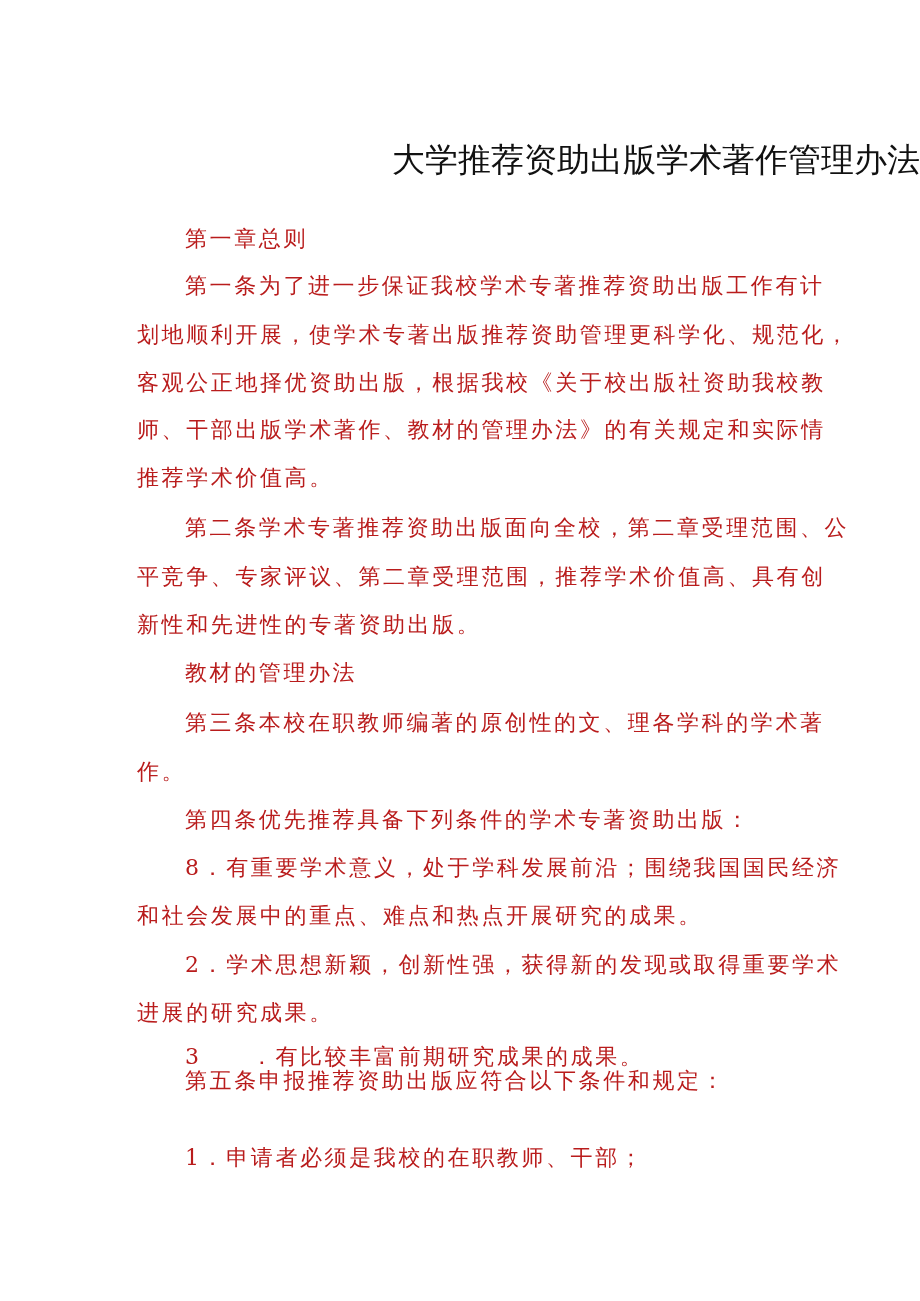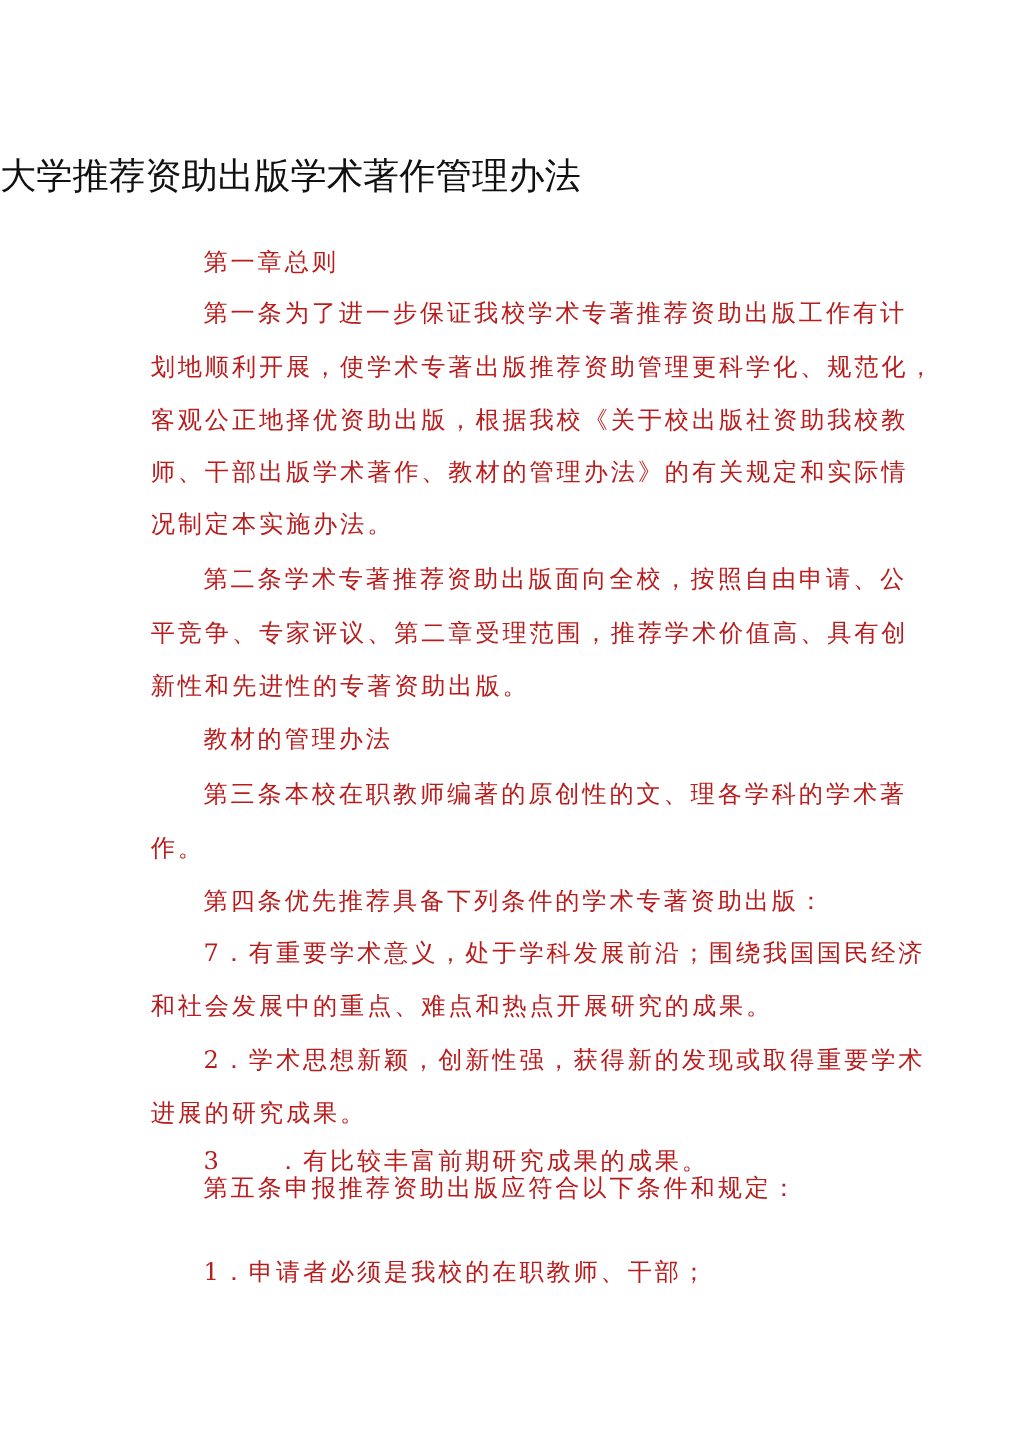--- a/index.html
+++ b/index.html
@@ -2,50 +2,50 @@
 <html><head>
   <meta charset="utf-8">
   <style>
     html, body { margin: 0; padding: 0; }
     body {
       width: 920px; height: 1301px; background: #ffffff; position: relative; overflow: hidden;
       font-family: "DejaVu Serif", "Liberation Serif", serif; color: #111111;
     }
     .page { position: absolute; left: 0; top: 0; width: 920px; height: 1301px; }
     .title {
-      position: absolute; left: 0; width: 920px; top: 138px; text-align: left;
+      position: absolute; left: 0; width: 920px; top: 138px; text-align: right;
       font-size: 33px; letter-spacing: 0px; font-family: "DejaVu Sans", sans-serif; font-weight: normal;
       color: #111;
     }
     .line {
       position: absolute; left: 137px; font-size: 22px; white-space: nowrap; letter-spacing: 2.6px;
       line-height: 30px; color: #b91c1c;
     }
     .indent { left: 185px; }
   </style>
 </head>
 <body>
 
 <div class="page">
   <div class="title">大学推荐资助出版学术著作管理办法</div>
   <div id="lines">
       <div class="line indent" style="top: 224px;">第一章总则</div>
       <div class="line indent" style="top: 271px;">第一条为了进一步保证我校学术专著推荐资助出版工作有计</div>
       <div class="line" style="top: 320px;">划地顺利开展，使学术专著出版推荐资助管理更科学化、规范化，</div>
       <div class="line" style="top: 368px;">客观公正地择优资助出版，根据我校《关于校出版社资助我校教</div>
       <div class="line" style="top: 415px;">师、干部出版学术著作、教材的管理办法》的有关规定和实际情</div>
-      <div class="line" style="top: 463px;">况制定本实施办法。</div>
-      <div class="line indent" style="top: 513px;">第二条学术专著推荐资助出版面向全校，按照自由申请、公</div>
+      <div class="line" style="top: 463px;">推荐学术价值高。</div>
+      <div class="line indent" style="top: 513px;">第二条学术专著推荐资助出版面向全校，第二章受理范围、公</div>
       <div class="line" style="top: 562px;">平竞争、专家评议、第二章受理范围，推荐学术价值高、具有创</div>
       <div class="line" style="top: 610px;">新性和先进性的专著资助出版。</div>
       <div class="line indent" style="top: 658px;">教材的管理办法</div>
       <div class="line indent" style="top: 708px;">第三条本校在职教师编著的原创性的文、理各学科的学术著</div>
       <div class="line" style="top: 757px;">作。</div>
       <div class="line indent" style="top: 805px;">第四条优先推荐具备下列条件的学术专著资助出版：</div>
-      <div class="line indent" style="top: 853px;">7．有重要学术意义，处于学科发展前沿；围绕我国国民经济</div>
+      <div class="line indent" style="top: 853px;">8．有重要学术意义，处于学科发展前沿；围绕我国国民经济</div>
       <div class="line" style="top: 901px;">和社会发展中的重点、难点和热点开展研究的成果。</div>
       <div class="line indent" style="top: 950px;">2．学术思想新颖，创新性强，获得新的发现或取得重要学术</div>
       <div class="line" style="top: 998px;">进展的研究成果。</div>
       <div class="line indent" style="top: 1042px;">3　　．有比较丰富前期研究成果的成果。</div>
       <div class="line indent" style="top: 1066px;">第五条申报推荐资助出版应符合以下条件和规定：</div>
       <div class="line indent" style="top: 1143px;">1．申请者必须是我校的在职教师、干部；</div>
     </div>
 </div>
 
 </body></html>

